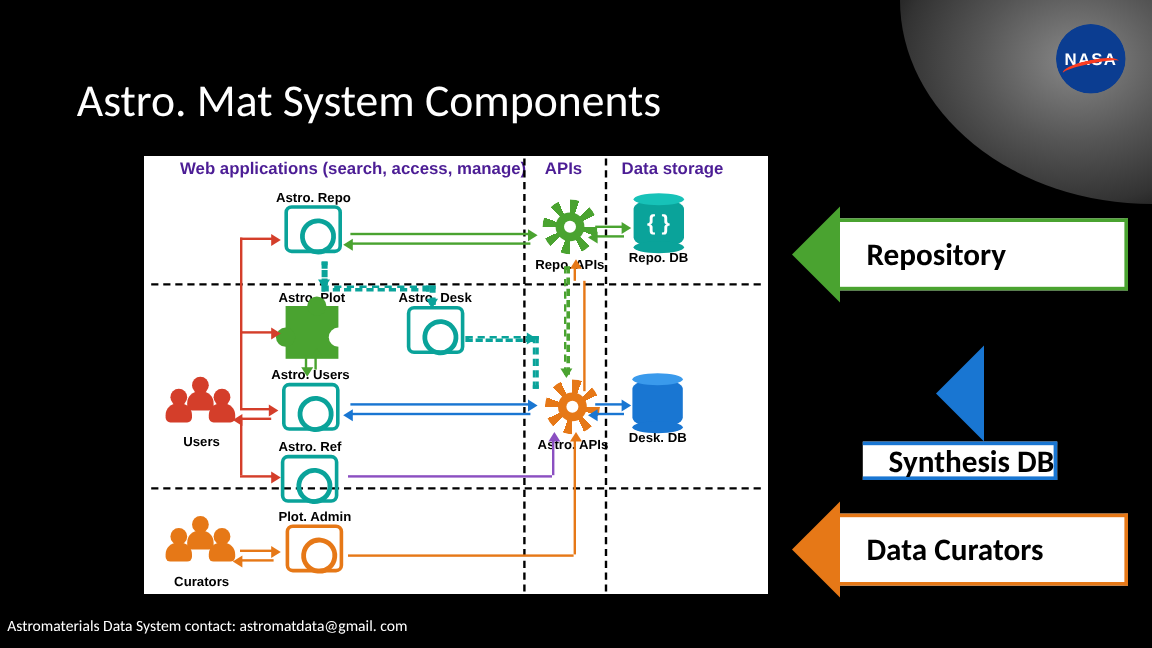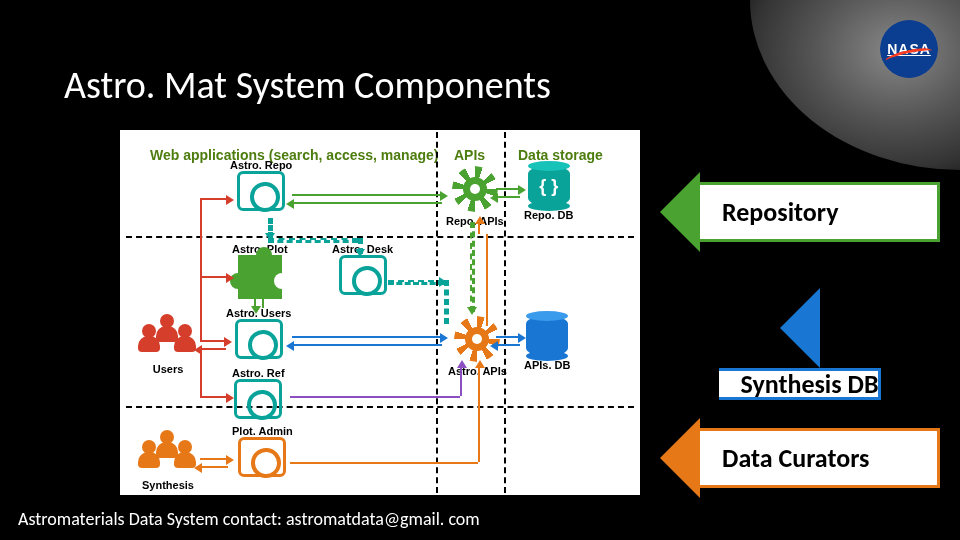--- a/index.html
+++ b/index.html
@@ -11,38 +11,38 @@
     background: radial-gradient(ellipse at 70% 30%, #888 0%, #555 40%, #333 70%, #000 100%);
     border-radius: 0 0 0 100%;
     z-index: 0;
   }
   .nasa-logo {
     position: absolute; top: 20px; right: 22px; width: 58px; height: 58px;
     background: radial-gradient(circle at 50% 50%, #0b3d91 0%, #0b3d91 70%, rgba(0,0,0,0) 72%);
     border-radius: 50%; z-index: 2;
     display: flex; align-items: center; justify-content: center;
   }
-  .nasa-logo .txt { font: 700 14px/1 Arial; color:#fff; letter-spacing:1px;text-decoration:underline; }
+  .nasa-logo .txt { font: 700 14px/1 Arial; color:#fff; letter-spacing:1px; }
   .nasa-logo .swoosh {
     position:absolute; left:5px; top:30px; width:48px; height:12px;
     border-top:3px solid #fc3d21; border-radius:50% 50% 0 0; transform:rotate(-12deg);
   }
 
   .title {
     position: absolute; top: 62px; left: 64px;
     font-size: 38px; font-weight: 400; color: #fff; z-index: 3;
   }
 
   .diagram-wrap {
     position: absolute; top: 130px; left: 120px; width: 520px; height: 365px;
     background: #fff; z-index: 1;
   }
 
   
-  .sec-hdr { position:absolute; top:18px; font:700 14px/1.1 Arial; color:#4d7c0f; white-space:nowrap; }
+  .sec-hdr { position:absolute; top:3px; font:700 14px/1.1 Arial; color:#4c1d95; white-space:nowrap; }
   .hdr-web  { left: 30px; }
   .hdr-apis { left: 334px; }
   .hdr-store{ left: 398px; }
 
   
   .vdash { position:absolute; top:2px; bottom:2px; border-left:2px dashed #000; }
   .vdash.d1 { left: 316px; }
   .vdash.d2 { left: 384px; }
 
   
@@ -161,21 +161,21 @@
     width:0; height:0; border-top:40px solid transparent; border-bottom:40px solid transparent;
     border-right:40px solid;
   }
   .big-arrow.green .body{ border-color:#4aa330;} .big-arrow.green .tip{ border-right-color:#4aa330;}
   .big-arrow.blue  .body{ border-color:#1976d2;} .big-arrow.blue  .tip{ border-right-color:#1976d2;}
   .big-arrow.orange .body{ border-color:#e67817;} .big-arrow.orange .tip{ border-right-color:#e67817;}
 
   .ba1{ top:172px; } .ba2{ top:288px;flex-direction:column; } .ba3{ top:418px; }
 
   .footer {
-    position:absolute; left:18px; bottom:10px; font-size:18px; color:#fff;
+    position:absolute; left:6px; bottom:10px; font-size:13px; color:#fff;
   }
 </style>
 </head>
 <body>
 
 <div class="asteroid-bg"></div>
 <div class="nasa-logo">
   <span class="txt">NASA</span>
   <span class="swoosh"></span>
 </div>
@@ -239,21 +239,21 @@
     <div class="loop-box teal"></div>
   </div>
   <div class="node" style="left:328px; top:186px;">
     <div class="gear orange">
         <div class="inner"></div>
       </div>
     <span class="lbl">Astro. APIs</span>
   </div>
   <div class="node" style="left:404px; top:186px;">
     <div class="db-cyl blue"></div>
-    <span class="lbl">APIs. DB</span>
+    <span class="lbl">Desk. DB</span>
   </div>
   <div class="node" style="left:112px; top:238px;">
     <span class="lbl">Astro. Ref</span>
     <div class="loop-box teal"></div>
   </div>
   <div class="node" style="left:18px; top:184px;">
     <div class="users red">
       <div class="u c1"></div>
         <div class="u c2"></div>
         <div class="u c3"></div>
@@ -264,21 +264,21 @@
   <div class="node" style="left:112px; top:296px;">
     <span class="lbl">Plot. Admin</span>
     <div class="loop-box orange"></div>
   </div>
   <div class="node" style="left:18px; top:300px;">
     <div class="users orange">
       <div class="u c1"></div>
         <div class="u c2"></div>
         <div class="u c3"></div>
     </div>
-    <span class="lbl">Synthesis</span>
+    <span class="lbl">Curators</span>
   </div>
 
   <div class="ln h c-green cap-r" style="left:172px; top:64px; width:150px;"></div>
   <div class="ln h c-green cap-l" style="left:172px; top:72px; width:150px;"></div>
 
   <div class="ln h c-green cap-r" style="left:376px; top:58px; width:24px;"></div>
   <div class="ln h c-green cap-l" style="left:376px; top:66px; width:24px;"></div>
 
   <div class="ln v c-teal dash cap-d" style="left:148px; top:88px; height:20px;"></div>
   <div class="ln h c-teal dash" style="left:148px; top:108px; width:90px;"></div>

